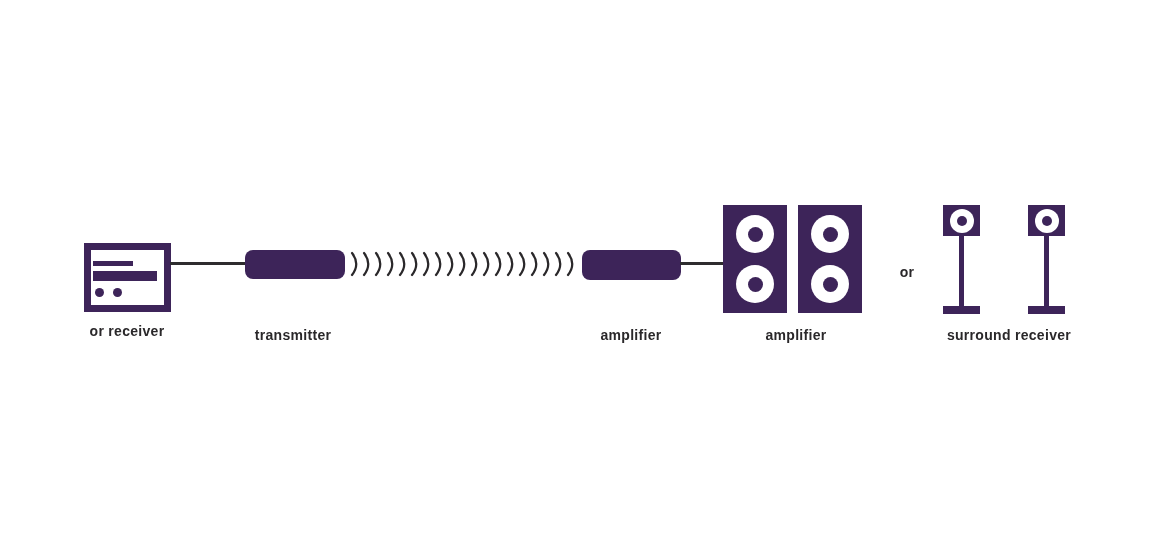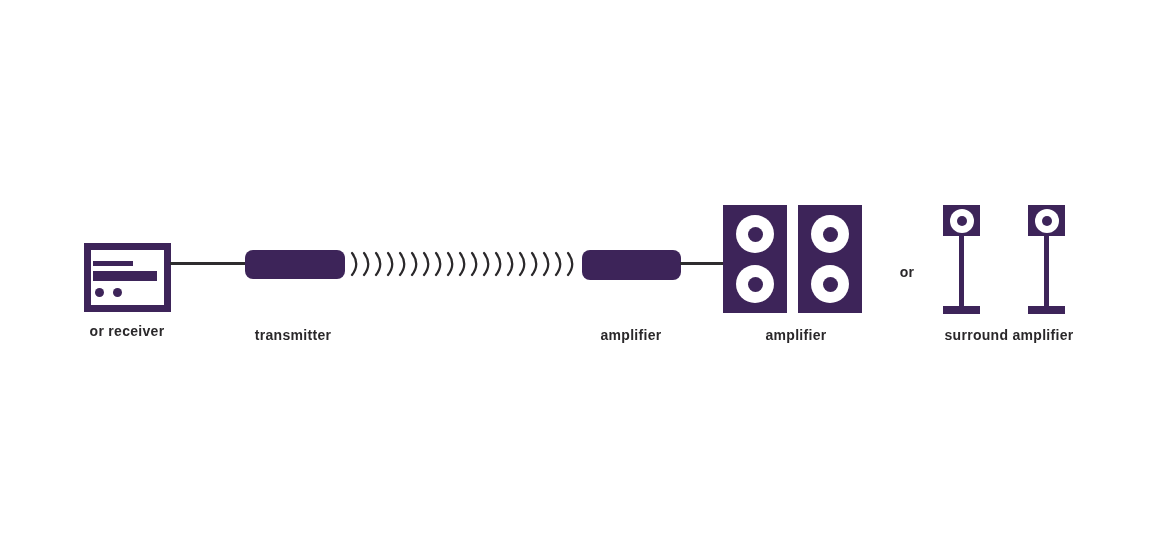--- a/index.html
+++ b/index.html
@@ -140,15 +140,15 @@
   <div class="label av-label-clip">
     <div>or receiver</div>
   </div>
 
   <div class="label" style="left:193px;top:324px;width:200px;">transmitter</div>
 
   <div class="label" style="left:531px;top:324px;width:200px;">amplifier</div>
 
   <div class="label" style="left:696px;top:324px;width:200px;">amplifier</div>
 
-  <div class="label" style="left:884px;top:324px;width:250px;">surround amplifier</div>
+  <div class="label" style="left:884px;top:324px;width:250px;">surround receiver</div>
 
 </div>
 
 </body></html>

